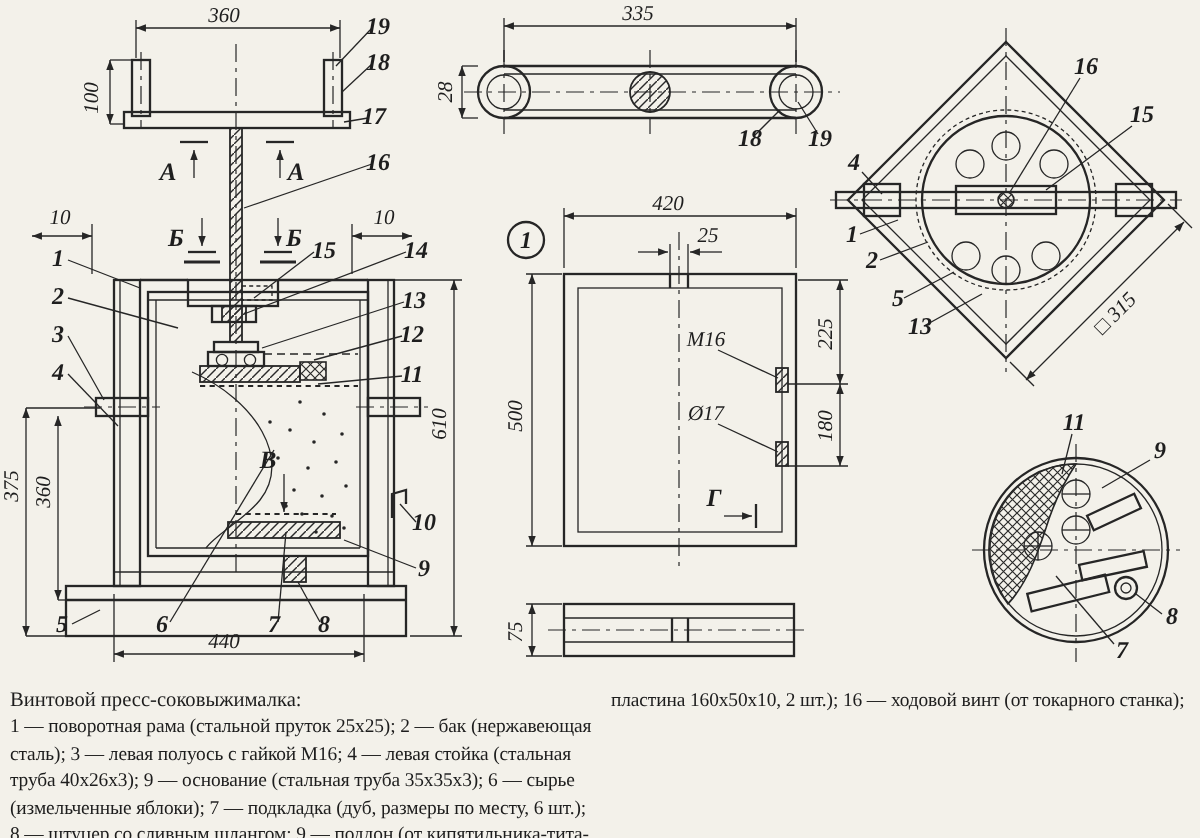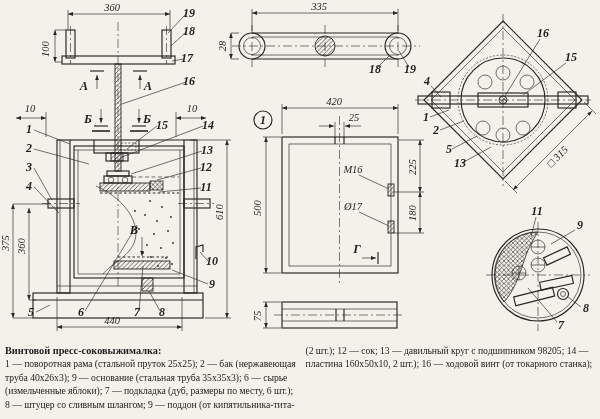--- a/index.html
+++ b/index.html
@@ -20,21 +20,21 @@
   text{fill:#1e1e1e;}
   .dim{font:italic 10.5px "Liberation Serif", serif;}
   .lbl{font:italic bold 12px "Liberation Serif", serif;}
   .let{font:italic bold 12.5px "Liberation Serif", serif;}
   .mid{text-anchor:middle;}
   .caption{
     position:absolute;left:5px;top:344px;width:592px;
     display:flex;gap:9px;color:#1d1d1d;
   }
   .cap-col{width:292px;}
-  .cap-title{font-weight:bold;font-size:10.3px;line-height:13.4px;white-space:nowrap;}
+  .cap-title{font-weight:normal;font-size:10.3px;line-height:13.4px;white-space:nowrap;}
   .cap-line{font-size:9.7px;line-height:13.4px;white-space:nowrap;letter-spacing:-0.05px;}
 </style>
 </head>
 <body>
 
 <svg id="draw" width="600" height="345" viewBox="0 0 600 345" xmlns="http://www.w3.org/2000/svg">
   <defs>
     <marker id="ar" viewBox="0 0 10 10" refX="9" refY="5" markerWidth="8.5" markerHeight="8.5" orient="auto-start-reverse">
       <path d="M0,1.6 L9,5 L0,8.4 z" fill="#262626"></path>
     </marker>
@@ -385,21 +385,21 @@
     <text class="lbl mid" x="580" y="229">9</text>
     <text class="lbl mid" x="586" y="312">8</text>
     <text class="lbl mid" x="561" y="329">7</text>
   </g>
 </svg>
 
 <div class="caption">
   <div class="cap-col">
     <div class="cap-title">Винтовой пресс-соковыжималка:</div>
     <div class="cap-line">1 — поворотная рама (стальной пруток 25x25); 2 — бак (нержавеющая</div>
+    <div class="cap-line">сталь); 3 — левая полуось с гайкой М16; 4 — левая стойка (стальная</div>
     <div class="cap-line">труба 40x26x3); 9 — основание (стальная труба 35x35x3); 6 — сырье</div>
     <div class="cap-line">(измельченные яблоки); 7 — подкладка (дуб, размеры по месту, 6 шт.);</div>
     <div class="cap-line">8 — штуцер со сливным шлангом; 9 — поддон (от кипятильника-тита-</div>
   </div>
   <div class="cap-col">
-    <div class="cap-line">(2 шт.); 12 — сок; 13 — давильный круг с подшипником 98205; 14 —</div>
     <div class="cap-line">пластина 160x50x10, 2 шт.); 16 — ходовой винт (от токарного станка);</div>
   </div>
 </div>
 
 </body></html>

